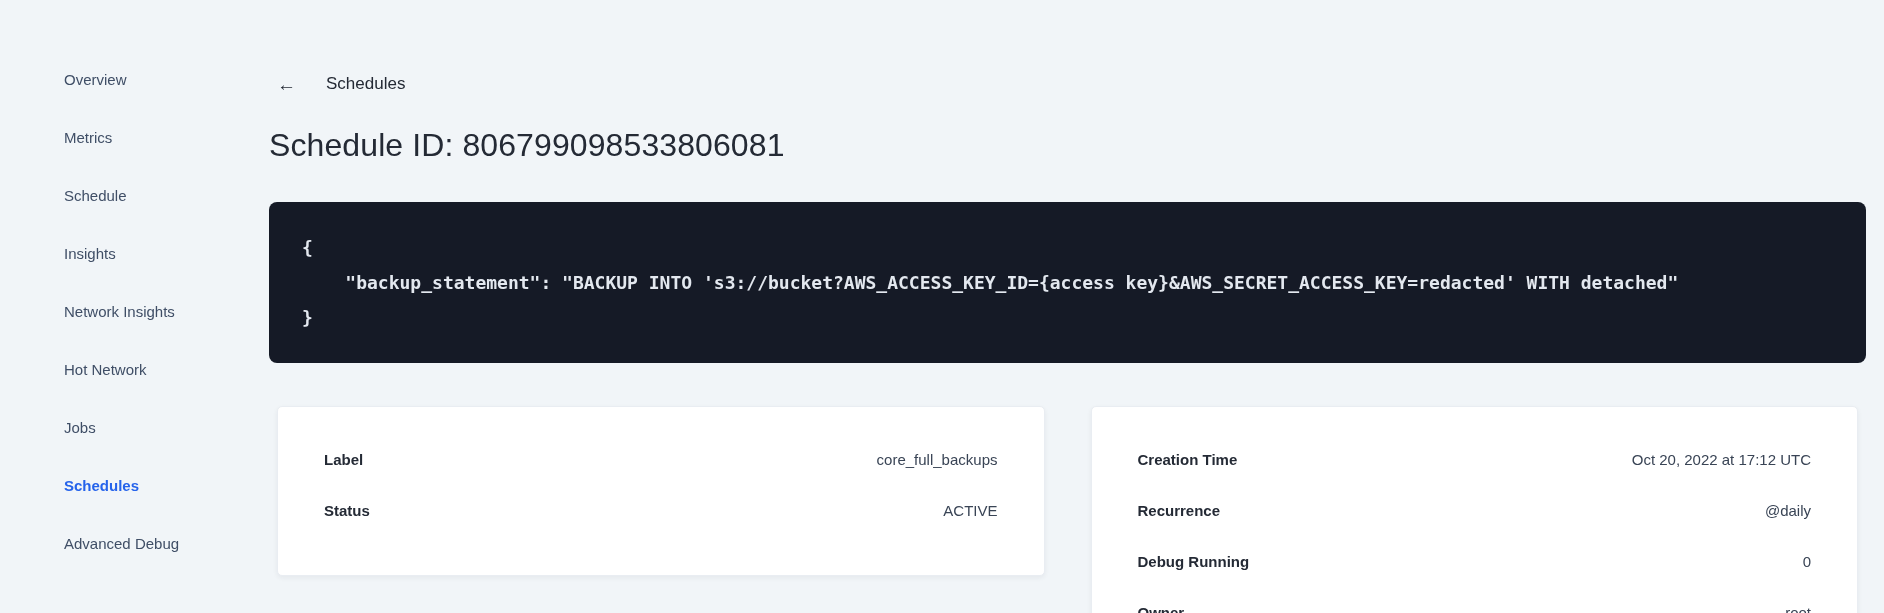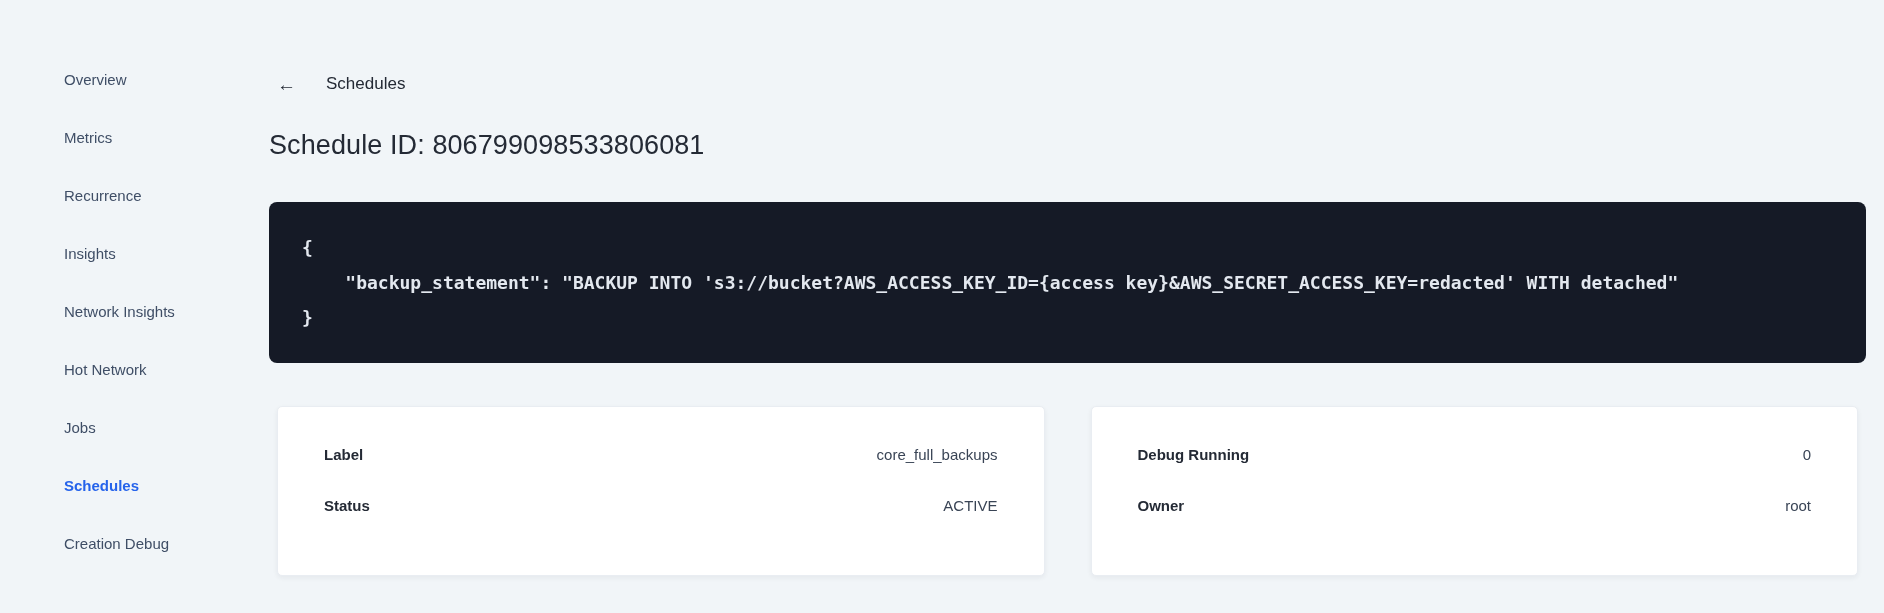--- a/index.html
+++ b/index.html
@@ -55,21 +55,21 @@
     height: 20px;
     margin-left: 8px;
   }
   .back-arrow {
     font-size: 19px;
     line-height: 1;
     color: #242a35;
   }
   .page-title {
     margin-top: 28px;
-    font-size: 27px;
+    font-size: 32px;
     line-height: 30px;
     font-weight: 400;
     color: #242a35;
     letter-spacing: 0.1px;
   }
 
   
   .code-block {
     margin-top: 42px;
     background: #151a26;
@@ -93,46 +93,47 @@
   }
   .card {
     background: #ffffff;
     border: 1px solid #e9edf2;
     border-radius: 5px;
     box-shadow: 0 2px 5px rgba(30, 40, 58, 0.06);
     padding: 23px 30px 35px 30px;
   }
   .row {
     display: flex;
+    align-items: center;
     justify-content: space-between;
     height: 43px;
     font-size: 15px;
   }
   .row-label {
     font-weight: 700;
     color: #242a35;
   }
   .row-value {
     color: #394455;
     text-align: right;
   }
 </style>
 </head>
 <body>
 
 <nav class="sidebar">
   <a class="nav-item">Overview</a>
   <a class="nav-item">Metrics</a>
-  <a class="nav-item">Recurrence</a>
+  <a class="nav-item">Schedule</a>
   <a class="nav-item">Insights</a>
   <a class="nav-item">Network Insights</a>
   <a class="nav-item">Hot Network</a>
   <a class="nav-item">Jobs</a>
   <a class="nav-item active">Schedules</a>
-  <a class="nav-item">Creation Debug</a>
+  <a class="nav-item">Advanced Debug</a>
 </nav>
 
 <main class="content">
 
   <a class="back-row">
     <span class="back-arrow">←</span>
     <span>Schedules</span>
   </a>
 
   <h1 class="page-title">Schedule ID: 806799098533806081</h1>
@@ -147,20 +148,28 @@
         <span class="row-value">core_full_backups</span>
       </div>
       <div class="row">
         <span class="row-label">Status</span>
         <span class="row-value">ACTIVE</span>
       </div>
     </section>
 
     <section class="card">
       <div class="row">
+        <span class="row-label">Creation Time</span>
+        <span class="row-value">Oct 20, 2022 at 17:12 UTC</span>
+      </div>
+      <div class="row">
+        <span class="row-label">Recurrence</span>
+        <span class="row-value">@daily</span>
+      </div>
+      <div class="row">
         <span class="row-label">Debug Running</span>
         <span class="row-value">0</span>
       </div>
       <div class="row">
         <span class="row-label">Owner</span>
         <span class="row-value">root</span>
       </div>
     </section>
 
   </div>

